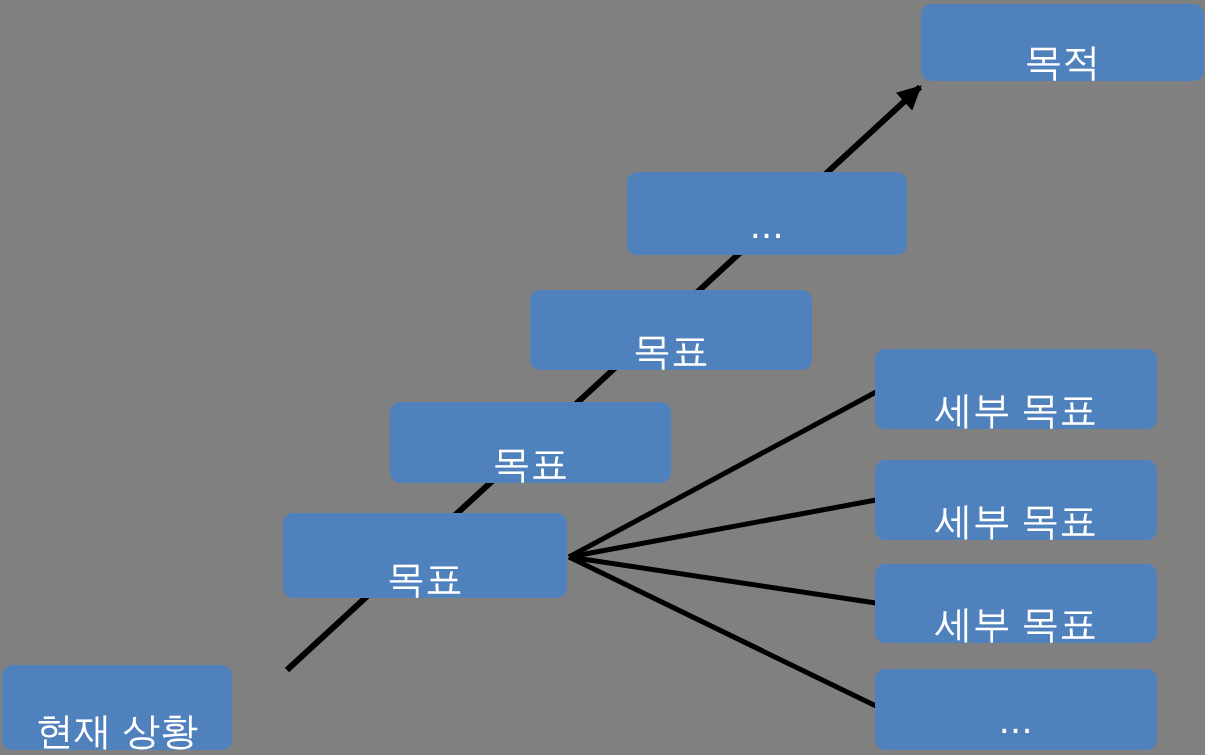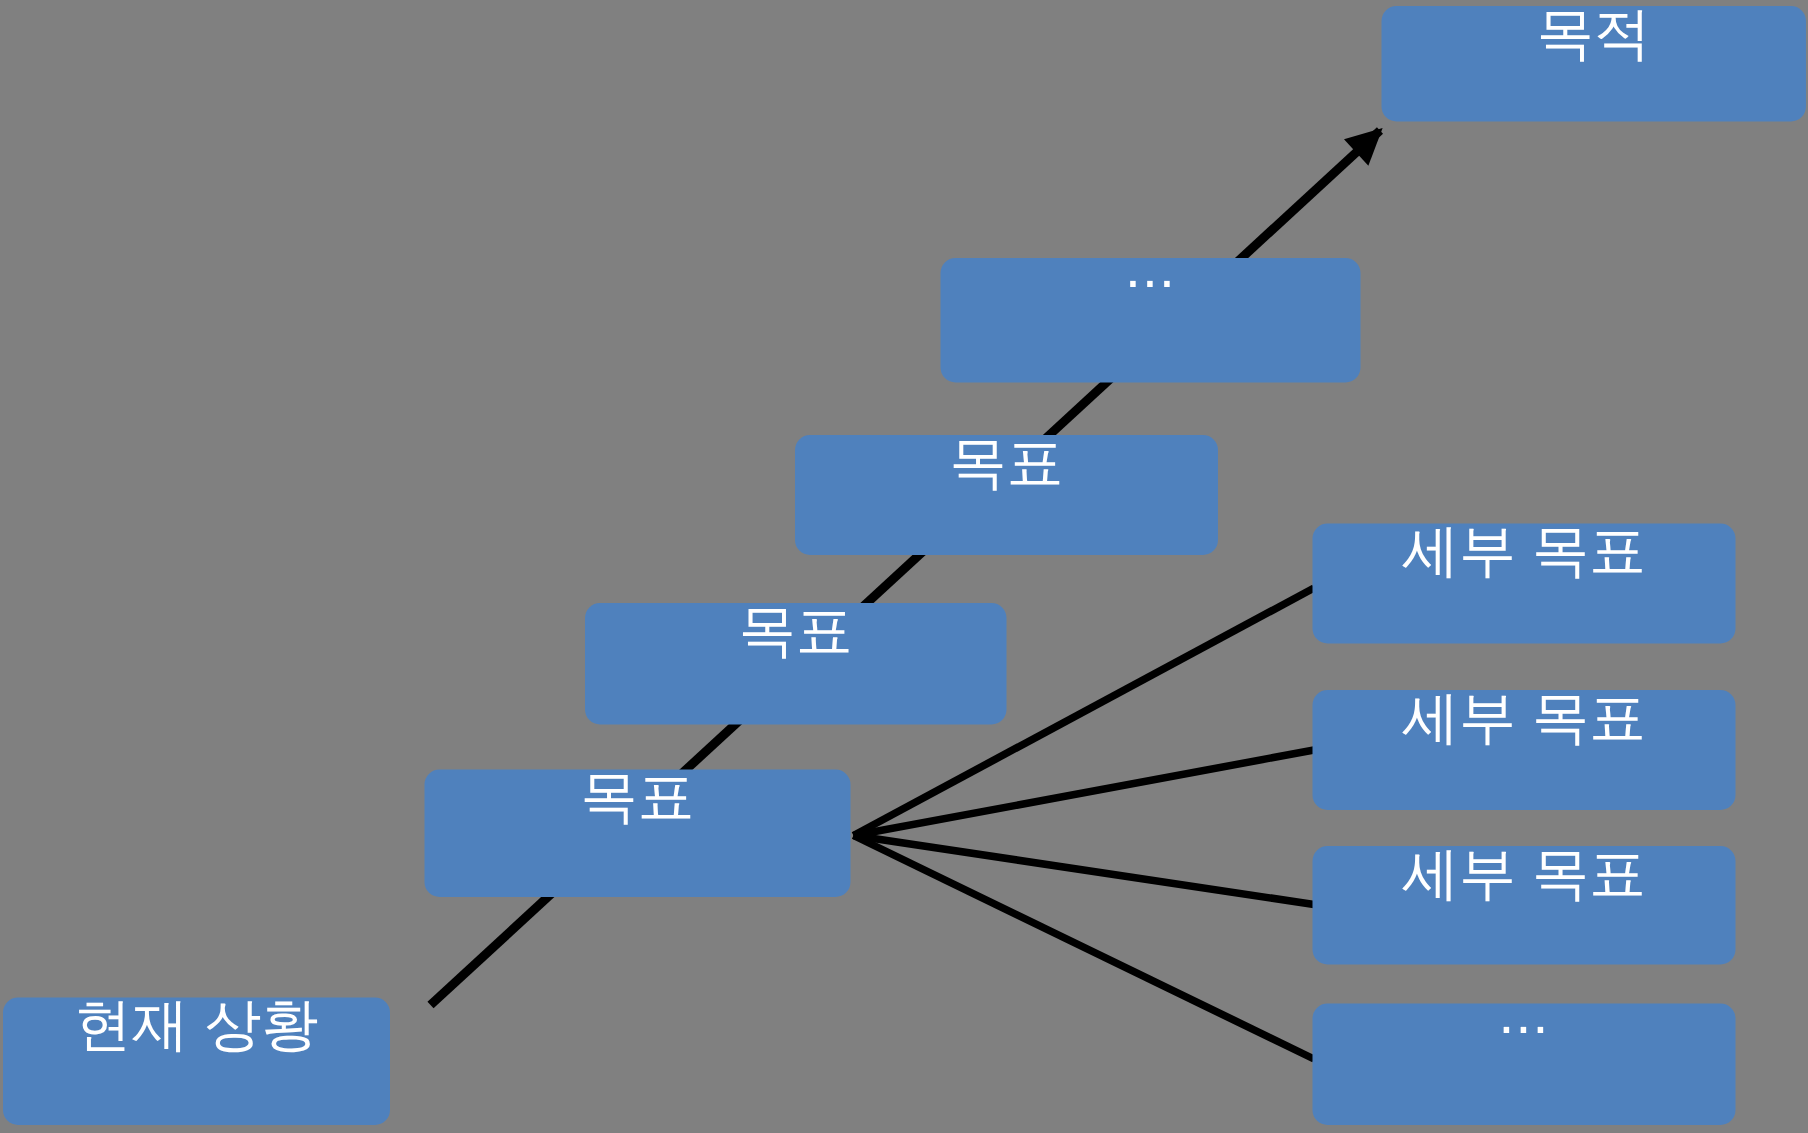--- a/index.html
+++ b/index.html
@@ -22,36 +22,36 @@
     width: 1205px;
     height: 755px;
     z-index: 0;
   }
   .node {
     position: absolute;
     z-index: 1;
     background: #4f81bd;
     border-radius: 10px;
     display: flex;
-    align-items: flex-start;
+    align-items: flex-end;
     justify-content: center;
     color: #ffffff;
     font-size: 38px;
     line-height: 1;
     white-space: nowrap;
   }
   .node .label {
     display: block;
   }
   .node.ellipsis .label {
     transform: translateY(-0.30em);
     letter-spacing: 0.02em;
   }
   
-  #node-current-situation { left: 2px;   top: 665px; width: 258px; height: 85px; }
+  #node-current-situation { left: 2px;   top: 665px; width: 230px; height: 85px; }
   #node-goal-1            { left: 283px; top: 513px; width: 284px; height: 85px; }
   #node-goal-2            { left: 390px; top: 402px; width: 281px; height: 81px; }
   #node-goal-3            { left: 530px; top: 290px; width: 282px; height: 80px; }
   #node-ellipsis-chain    { left: 627px; top: 172px; width: 280px; height: 83px; }
   #node-purpose           { left: 921px; top: 4px;   width: 283px; height: 77px; }
   #node-sub-goal-1        { left: 875px; top: 349px; width: 282px; height: 80px; }
   #node-sub-goal-2        { left: 875px; top: 460px; width: 282px; height: 80px; }
   #node-sub-goal-3        { left: 875px; top: 564px; width: 282px; height: 79px; }
   #node-ellipsis-sub      { left: 875px; top: 669px; width: 282px; height: 81px; }
 </style>

